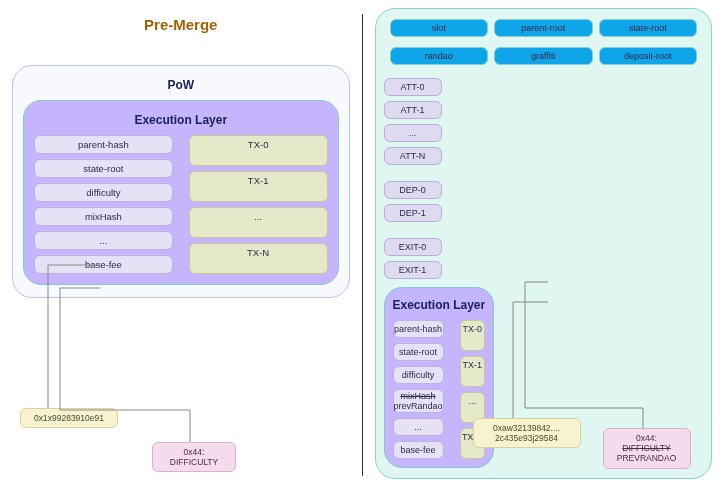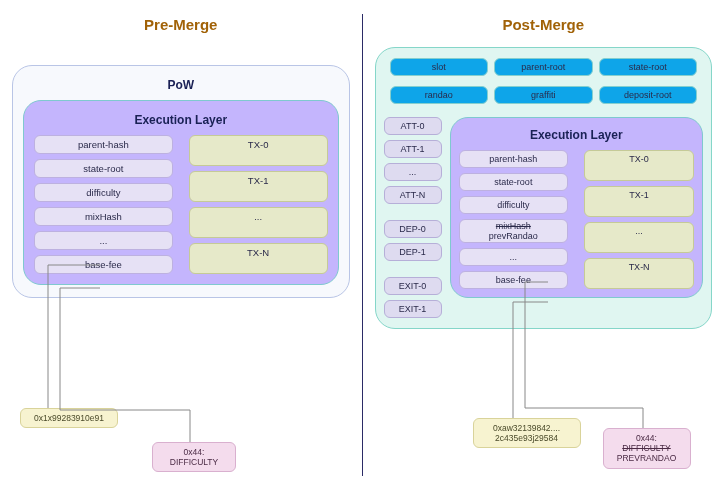--- a/index.html
+++ b/index.html
@@ -17,21 +17,21 @@
   .p-purple { background: #e6e1f5; border-color: #bdb1e0; }
   .p-green  { background: #e6e9c9; border-color: #c5ca97; }
   .p-teal   { background: #0ea5e9; border-color: #85cfce; }
   .p-lav    { background: #dedbf0; border-color: #b6afd8; }
   .strike { text-decoration: line-through; }
   .col { display: flex; flex-direction: column; gap: 5px; flex: 1; }
   .cols { display: flex; gap: 16px; }
   .consensus-box { border-color: #85d6c9; background: #e0f6f1; }
   .fields-grid { display: flex; flex-direction: column; gap: 5px; padding: 2px 6px 8px; }
   .fields-grid .pill-row .pill { font-size: 9px; }
-  .lower-row { display: flex; gap: 8px; align-items: flex-start; }
+  .lower-row { display: flex; gap: 8px; align-items: flex-start; flex-direction: column; }
   .att-col { display: flex; flex-direction: column; gap: 5px; width: 58px; }
   .att-col .pill, .exec-right .pill { font-size: 9px; }
   .exec-right { flex: 1; }
   .callout { position: absolute; font-size: 8.5px; padding: 4px 0; border-radius: 6px; border: 1.2px solid; line-height: 1.2; text-align: center; }
   .c-yellow { background: #f7f3d0; border-color: #d9d39a; color: #4a4a2a; }
   .c-pink   { background: #f4dced; border-color: #d9b0cf; color: #4a2a44; }
   svg.wires { position: absolute; top: 0; left: 0; pointer-events: none; }
   .spacer { height: 6px; }
 </style>
 </head>
@@ -71,21 +71,20 @@
 
     <svg class="wires" width="360" height="502">
       <path d="M 100 265 L 48 265 L 48 408" stroke="#888" stroke-width="1" fill="none"></path>
       <path d="M 100 288 L 60 288 L 60 410 L 190 410 L 190 442" stroke="#888" stroke-width="1" fill="none"></path>
     </svg>
   </div>
 
   <div class="divider"></div>
 
   <div class="half">
-    <div class="title">Post-Merge</div>
 
     <div class="outer-box consensus-box" style="padding:8px 8px 10px;">
 
       <div class="fields-grid">
         <div class="pill-row">
           <div class="pill p-teal">slot</div>
           <div class="pill p-teal">parent-root</div>
           <div class="pill p-teal">state-root</div>
         </div>
         <div class="pill-row">

